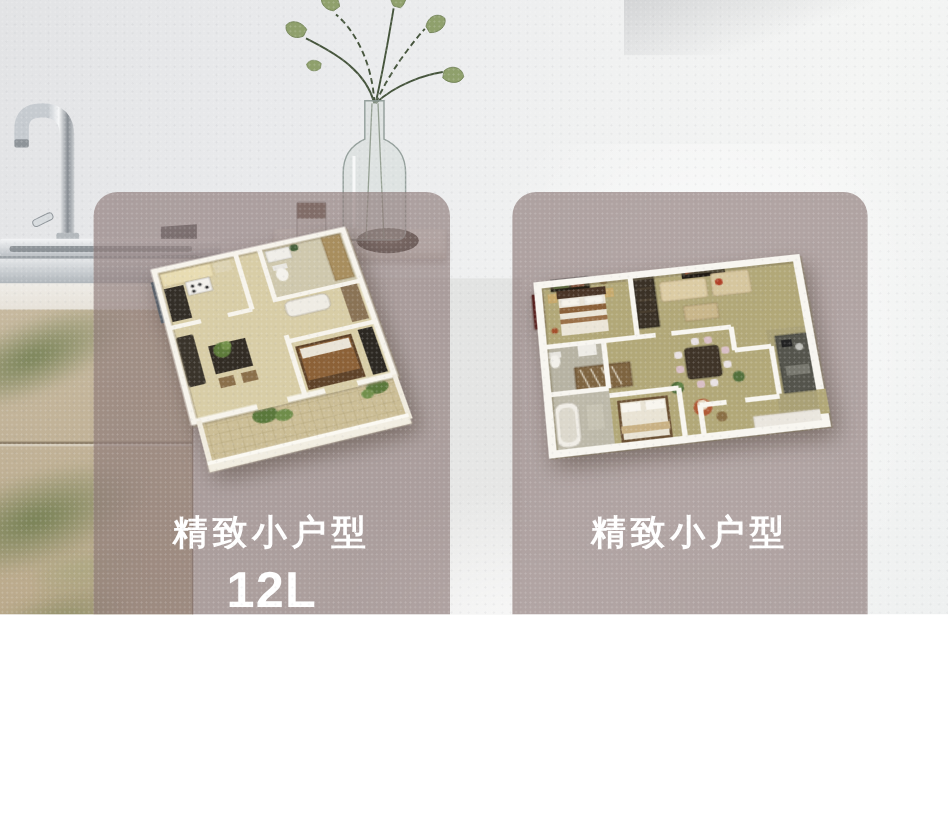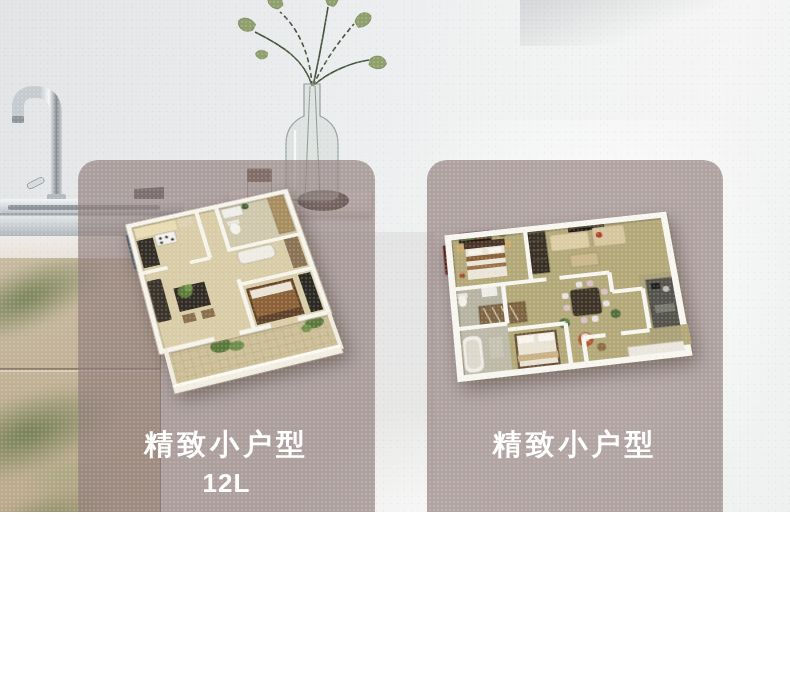--- a/index.html
+++ b/index.html
@@ -53,21 +53,21 @@
   .note{left:251px;top:194px;width:16px;height:21px;z-index:13;background:#f7f6f3;transform:rotate(-12deg);
     background-image:repeating-linear-gradient(180deg, transparent 0 3px, rgba(120,120,125,.55) 3px 3.8px);border:0.5px solid #ddd;}
   
   .plant-svg{left:225px;top:0;width:175px;height:215px;z-index:12;}
   
   .card{z-index:30;border-radius:20px;background:var(--card-overlay, rgba(143,124,122,.68));}
   .card-left{left:78px;top:160px;width:297px;height:395px;}
   .card-right{left:427px;top:160px;width:296px;height:397px;}
   .card-label{position:absolute;left:0;right:0;top:268px;text-align:center;color:var(--label-text,#ffffff);}
   .card-title{font-size:29px;font-weight:bold;letter-spacing:4px;line-height:1.15;}
-  .card-capacity{font-size:26px;font-weight:bold;margin-top:7px;letter-spacing:1px;}
+  .card-capacity{font-size:42px;font-weight:bold;margin-top:7px;letter-spacing:1px;}
   
   .plan-wrap{z-index:35;display:flex;align-items:center;justify-content:center;}
   .plan-small-wrap{left:138px;top:184px;width:190px;height:212px;}
   .plan-large-wrap{left:455px;top:206px;width:220px;height:176px;}
   .plan-small-wrap svg{transform:perspective(1100px) rotateX(30deg) rotateZ(-15deg) scale(1.06);
     filter:drop-shadow(3px 8px 9px rgba(70,55,45,.5));}
   .plan-large-wrap svg{transform:perspective(1200px) rotateX(26deg) rotateZ(-7deg) scale(1.1);
     filter:drop-shadow(3px 8px 9px rgba(70,55,45,.5));}
   
   .bottom-strip{left:0;top:631px;width:790px;height:56px;z-index:20;}

